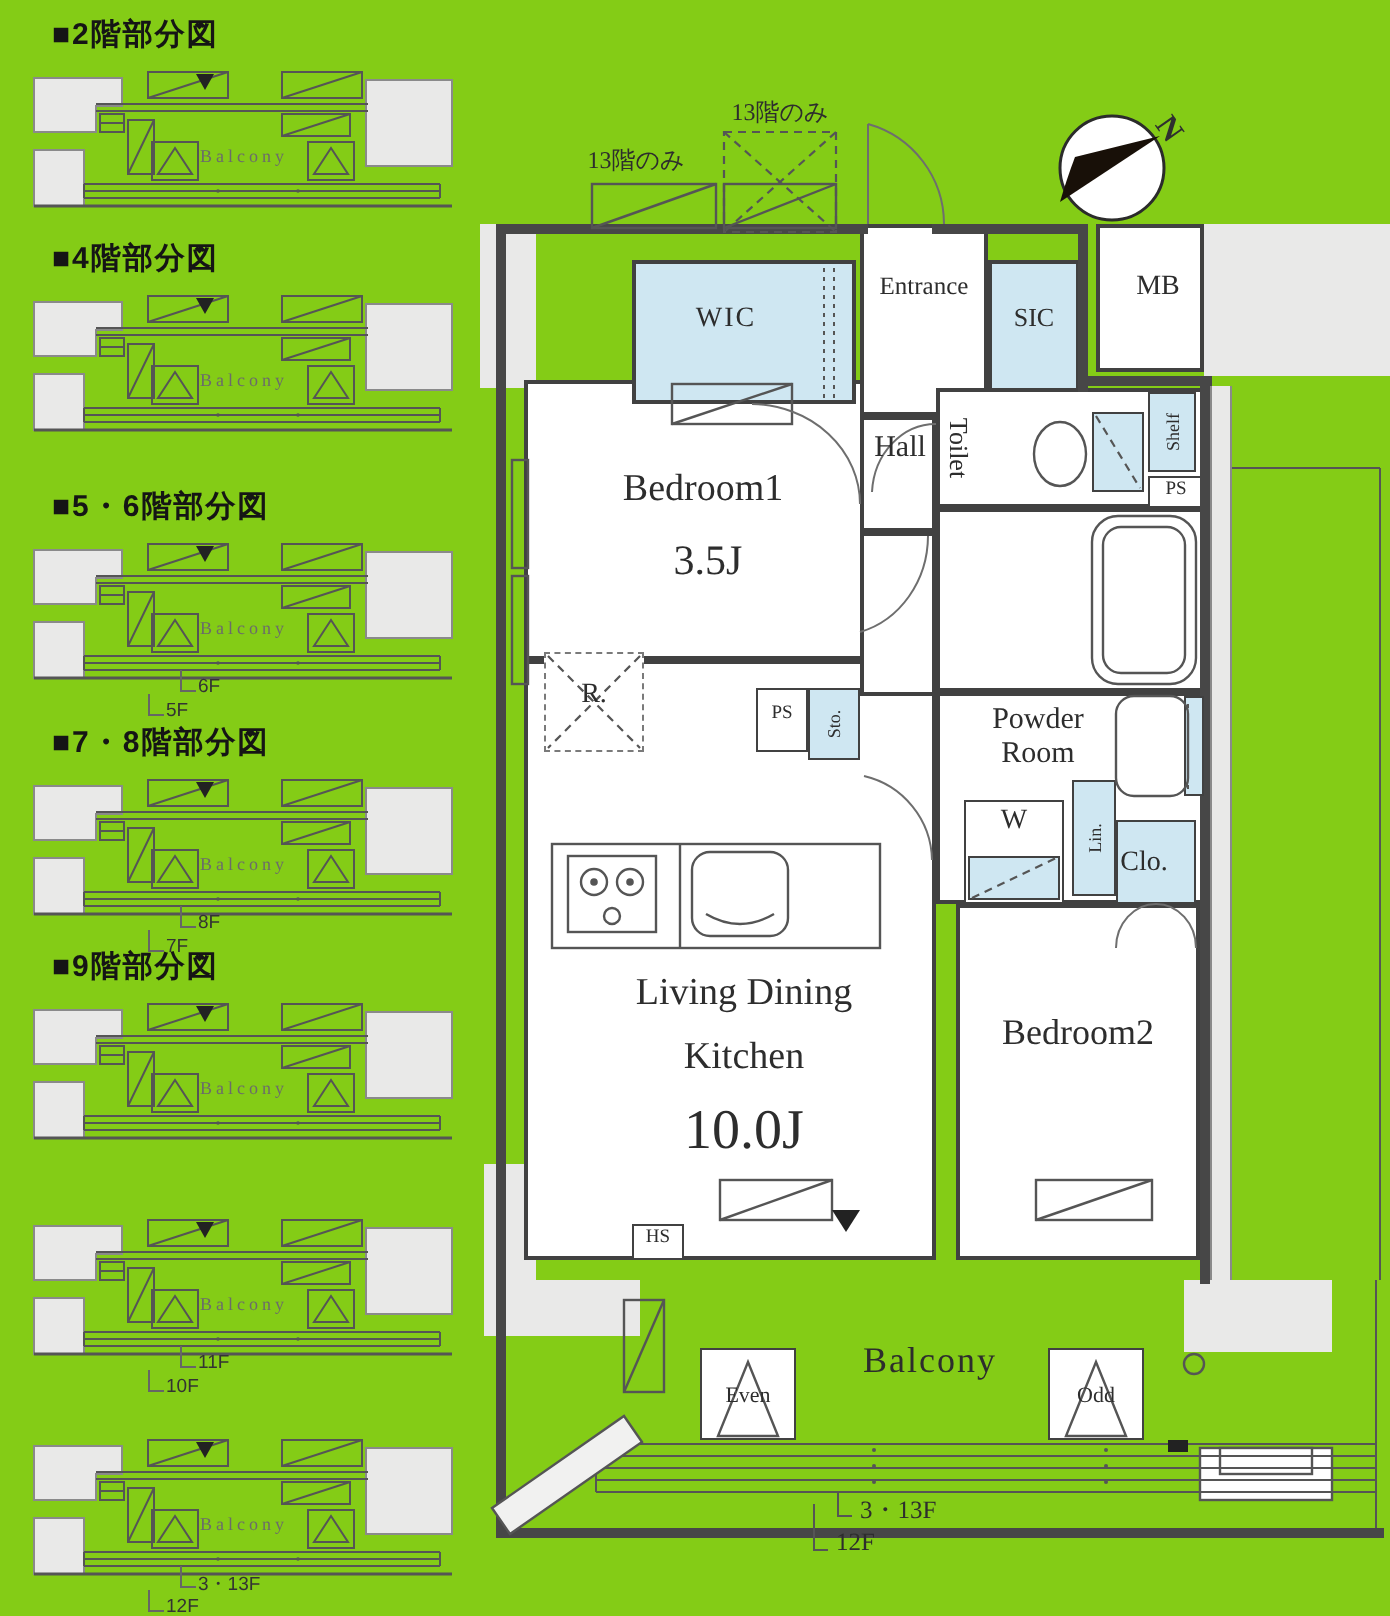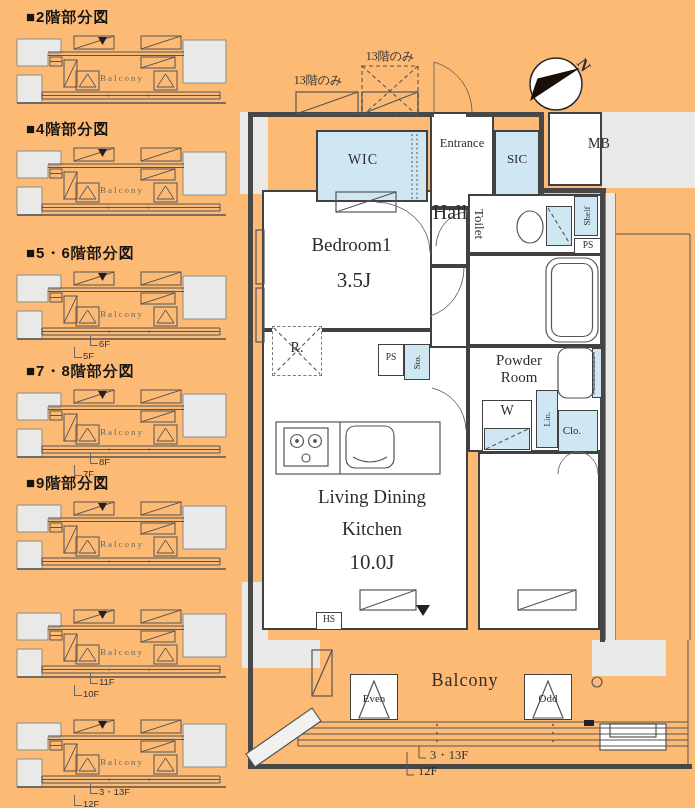--- a/index.html
+++ b/index.html
@@ -1,16 +1,16 @@
 <!DOCTYPE html>
 <html><head>
 <meta charset="utf-8">
 <style>
   html,body{margin:0;padding:0;background:#fff}
-  #screen{position:relative;width:695px;height:808px;background:#fdba74;overflow:hidden;
+  #screen{position:relative;width:695px;height:808px;background:#84cc16;overflow:hidden;
     font-family:"Liberation Sans","DejaVu Sans",sans-serif;color:#2f2f2f}
   .abs{position:absolute}
   
   .mini{position:absolute;left:10px;width:225px;height:112px}
   .mini h2{margin:0;font-size:15px;font-weight:bold;color:#151515;letter-spacing:1px;
     font-family:"Liberation Sans","DejaVu Sans",sans-serif;padding-left:16px;white-space:nowrap}
   .mini-draw{position:absolute;left:4px;top:22px;width:215px;height:78px}
   .mini-draw svg{display:block}
   .mini-draw text{font-family:"Liberation Serif","DejaVu Serif",serif;font-size:9px;
     fill:#6b6b6b;letter-spacing:2px}
@@ -424,22 +424,22 @@
     </svg>
 
     <div class="north" style="left:578px;top:56px"><span>N</span></div>
 
     <div class="lbl" style="left:272px;top:74px;width:92px;font-size:12px">13階のみ</div>
     <div class="lbl" style="left:350px;top:50px;width:80px;font-size:12px">13階のみ</div>
 
     <div class="lbl" style="left:316px;top:152px;width:94px;font-size:14px;letter-spacing:1px">WIC</div>
     <div class="lbl" style="left:428px;top:136px;width:68px;font-size:12.5px">Entrance</div>
     <div class="lbl" style="left:492px;top:152px;width:50px;font-size:13px">SIC</div>
-    <div class="lbl" style="left:580px;top:136px;width:38px;font-size:14px">MB</div>
-    <div class="lbl" style="left:428px;top:201px;width:44px;font-size:20px">Hall</div>
+    <div class="lbl" style="left:560px;top:136px;width:38px;font-size:14px">MB</div>
+    <div class="lbl" style="left:428px;top:216px;width:44px;font-size:15px">Hall</div>
     <div class="vbox" style="left:468px;top:198px;width:22px;height:52px;font-size:13px">
         <span class="rot90">Toilet</span>
       </div>
     <div class="vbox" style="left:574px;top:197px;width:24px;height:38px;font-size:9px">
         <span class="rotm90">Shelf</span>
       </div>
     <div class="lbl" style="left:574px;top:240px;width:28px;font-size:9.5px">PS</div>
     <div class="lbl" style="left:262px;top:234px;width:179px;font-size:19px">Bedroom1</div>
     <div class="lbl" style="left:262px;top:268px;width:184px;font-size:21px">3.5J</div>
     <div class="lbl" style="left:272px;top:340px;width:50px;font-size:14px">R.</div>
@@ -448,24 +448,25 @@
         <span class="rotm90">Sto.</span>
       </div>
     <div class="lbl" style="left:468px;top:352px;width:102px;font-size:15px">
       <div>Powder</div>
       <div>Room</div>
     </div>
     <div class="lbl" style="left:482px;top:403px;width:50px;font-size:14px">W</div>
     <div class="vbox" style="left:536px;top:392px;width:22px;height:54px;font-size:9px">
         <span class="rotm90">Lin.</span>
       </div>
-    <div class="lbl" style="left:558px;top:424px;width:28px;font-size:11px">Clo.</div>
+    <div class="lbl" style="left:558px;top:424px;width:28px;font-size:14px">Clo.</div>
+    <div class="lbl" style="left:478px;top:506px;width:122px;font-size:18px">Bedroom2</div>
     <div class="lbl" style="left:272px;top:486px;width:200px;font-size:19px">Living Dining</div>
     <div class="lbl" style="left:272px;top:518px;width:200px;font-size:19px">Kitchen</div>
-    <div class="lbl" style="left:272px;top:550px;width:200px;font-size:21px">10.0J</div>
+    <div class="lbl" style="left:272px;top:550px;width:200px;font-size:28px">10.0J</div>
     <div class="lbl" style="left:316px;top:614px;width:26px;font-size:9.5px">HS</div>
     <div class="lbl" style="left:420px;top:670px;width:90px;font-size:18px;letter-spacing:1px">Balcony</div>
     <div class="lbl" style="left:350px;top:692px;width:48px;font-size:11px">Even</div>
     <div class="lbl" style="left:524px;top:692px;width:48px;font-size:11px">Odd</div>
     <div class="lbl" style="left:430px;top:748px;width:70px;font-size:12.5px;text-align:left">3・13F</div>
     <div class="lbl" style="left:418px;top:764px;width:40px;font-size:12.5px;text-align:left">12F</div>
   </div>
 </div>
 
 </body></html>

